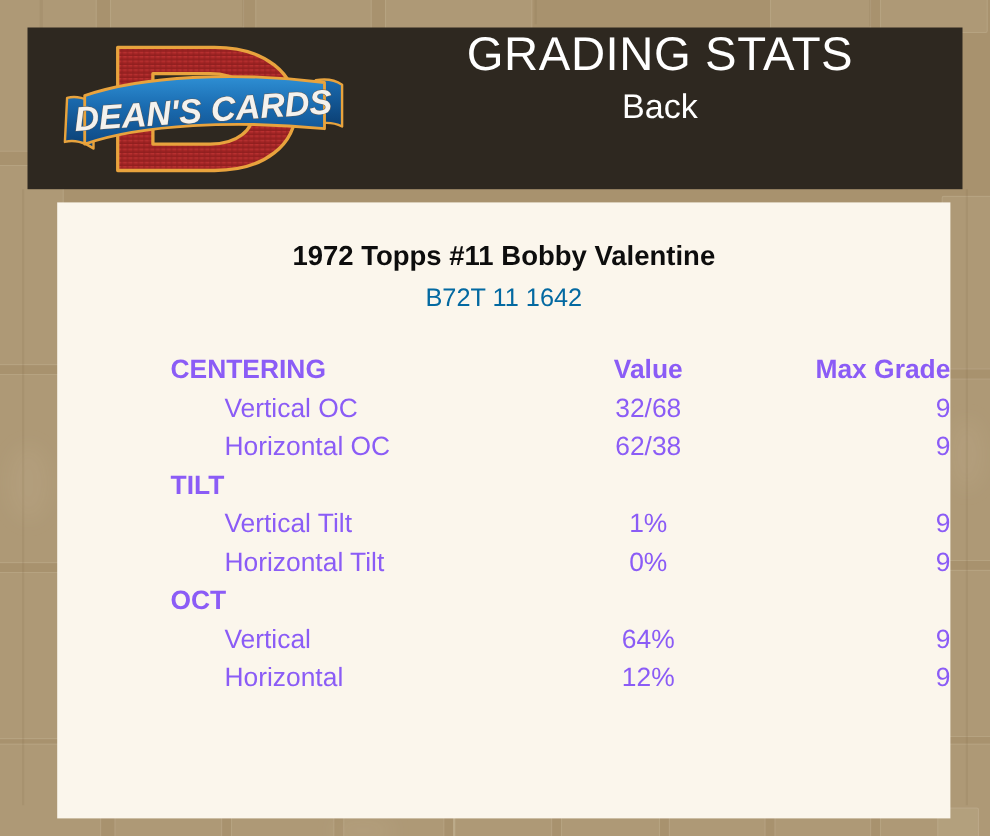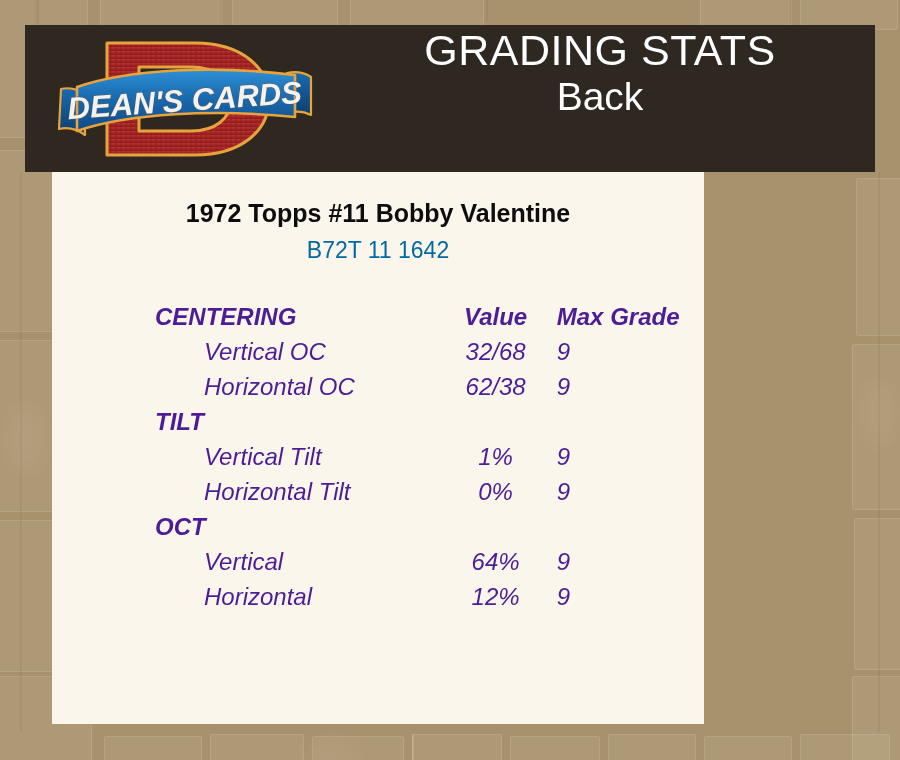--- a/index.html
+++ b/index.html
@@ -73,35 +73,36 @@
   }
   #header-title {
     color: #ffffff;
     font-size: 43px;
     line-height: 50px;
     letter-spacing: 0.5px;
     white-space: nowrap;
   }
   #header-subtitle {
     color: #ffffff;
-    font-size: 39px;
+    font-size: 31px;
     line-height: 40px;
     margin-top: 2px;
     white-space: nowrap;
   }
 
   
   #content-panel {
     position: absolute;
     left: 52px;
-    top: 164px;
-    width: 652px;
+    top: 184px;
+    width: 796px;
     height: 560px;
     background: #fbf6ec;
     z-index: 2;
+    padding-left: 16px;
   }
 
   
   #card-title-block {
     position: absolute;
     left: 0;
     top: 34px;
     width: 100%;
     text-align: center;
   }
@@ -118,33 +119,32 @@
     margin-top: 6px;
   }
 
   
   #stats-table {
     position: absolute;
     left: 0;
     top: 135px;
     width: 100%;
     border-collapse: collapse;
-    color: #4c1d95;
-    font-style: italic;
+    color: #8b5cf6;
   }
   #stats-table tr { height: 35px; }
   #stats-table td {
     padding: 0;
     vertical-align: middle;
     font-size: 24px;
     line-height: 35px;
   }
   .col-label  { width: 370px; text-align: left; }
   .col-value  { width: 190px; text-align: center; }
-  .col-grade  { width: 236px; text-align: left; margin-top: 48px; }
+  .col-grade  { width: 236px; text-align: right; margin-top: 48px; }
 
   .hdr-label { font-weight: bold; padding-left: 103px !important; }
   .hdr-value, .hdr-grade { font-weight: bold; }
 
   .section-label {
     font-weight: bold;
     padding-left: 103px !important;
   }
   .item-label {
     font-weight: normal;

